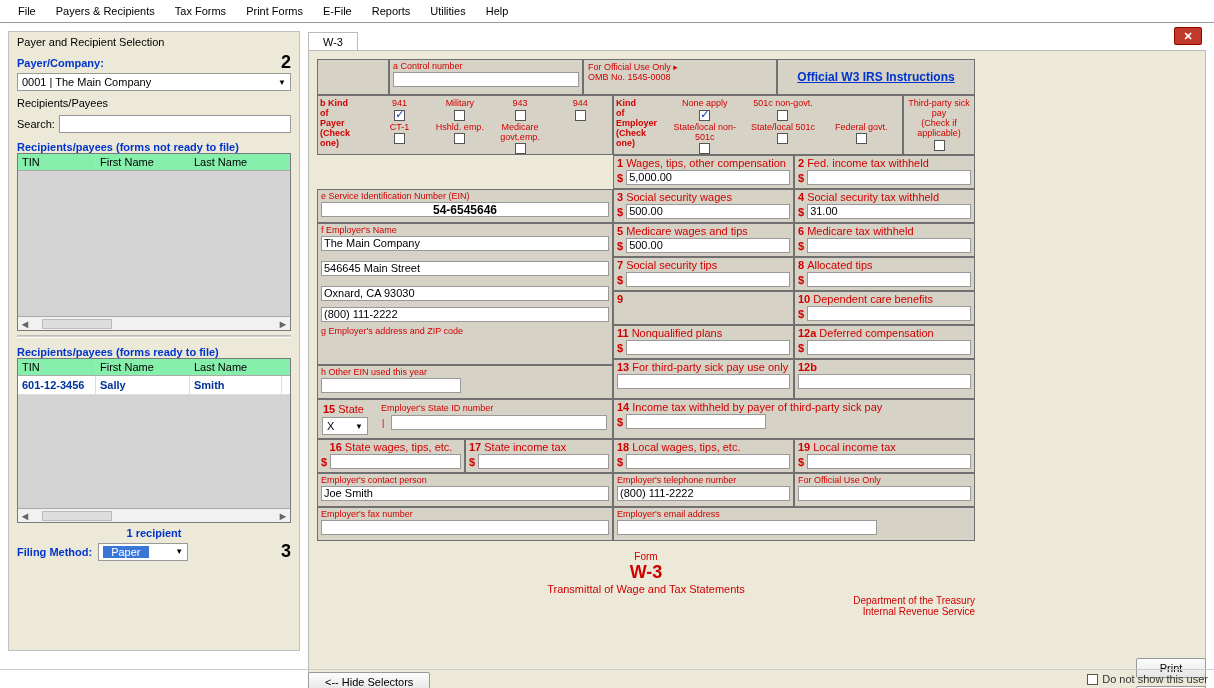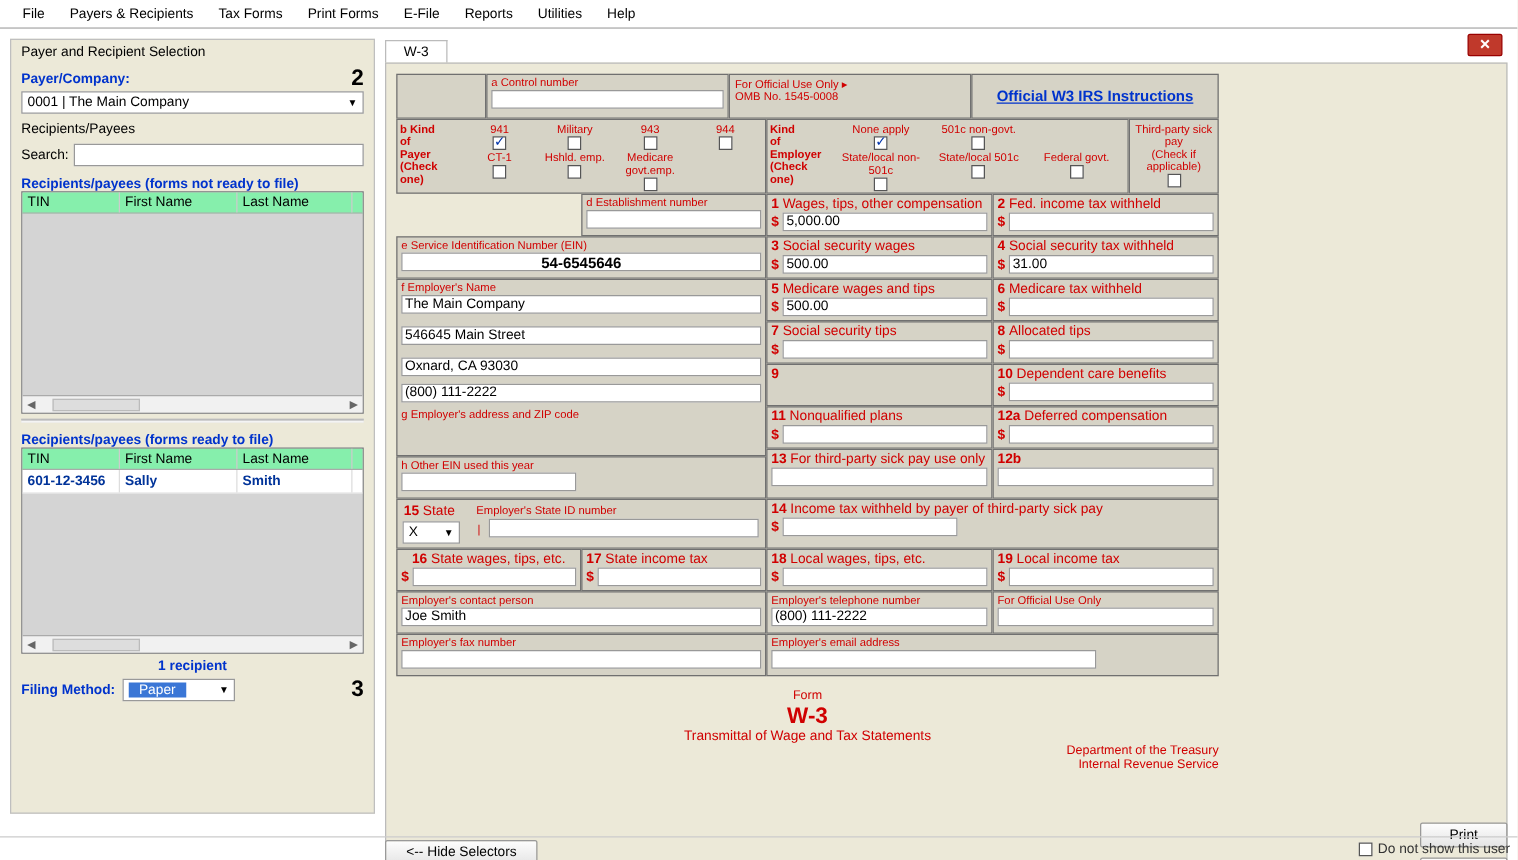--- a/index.html
+++ b/index.html
@@ -178,24 +178,20 @@
               <div><div class="redsmall">Federal govt.</div><span class="chk"></span></div>
             </div>
           </div>
         </div>
         <div class="fbox" style="left:586px;top:36px;width:72px;height:60px;text-align:center;padding:2px;">
           <div class="redsmall" style="white-space:pre-line;">Third-party sick pay
 (Check if applicable)</div>
           <span class="chk"></span>
         </div>
 
-        <div class="fbox" style="left:148px;top:96px;width:148px;height:34px;">
-          <div class="flabel">d   Establishment number</div>
-          <div class="finput"></div>
-        </div>
 
         <div class="fbox" style="left:0;top:130px;width:296px;height:34px;">
           <div class="flabel">e   Service Identification Number (EIN)</div>
           <div class="finput" style="text-align:center;font-weight:bold;font-size:12px;">54-6545646</div>
         </div>
 
         <div class="fbox" style="left:0;top:164px;width:296px;height:142px;">
           <div class="flabel">f   Employer's Name</div>
           <div class="finput">The Main Company</div>
           <div class="finput" style="margin-top:10px;">546645 Main Street</div>

